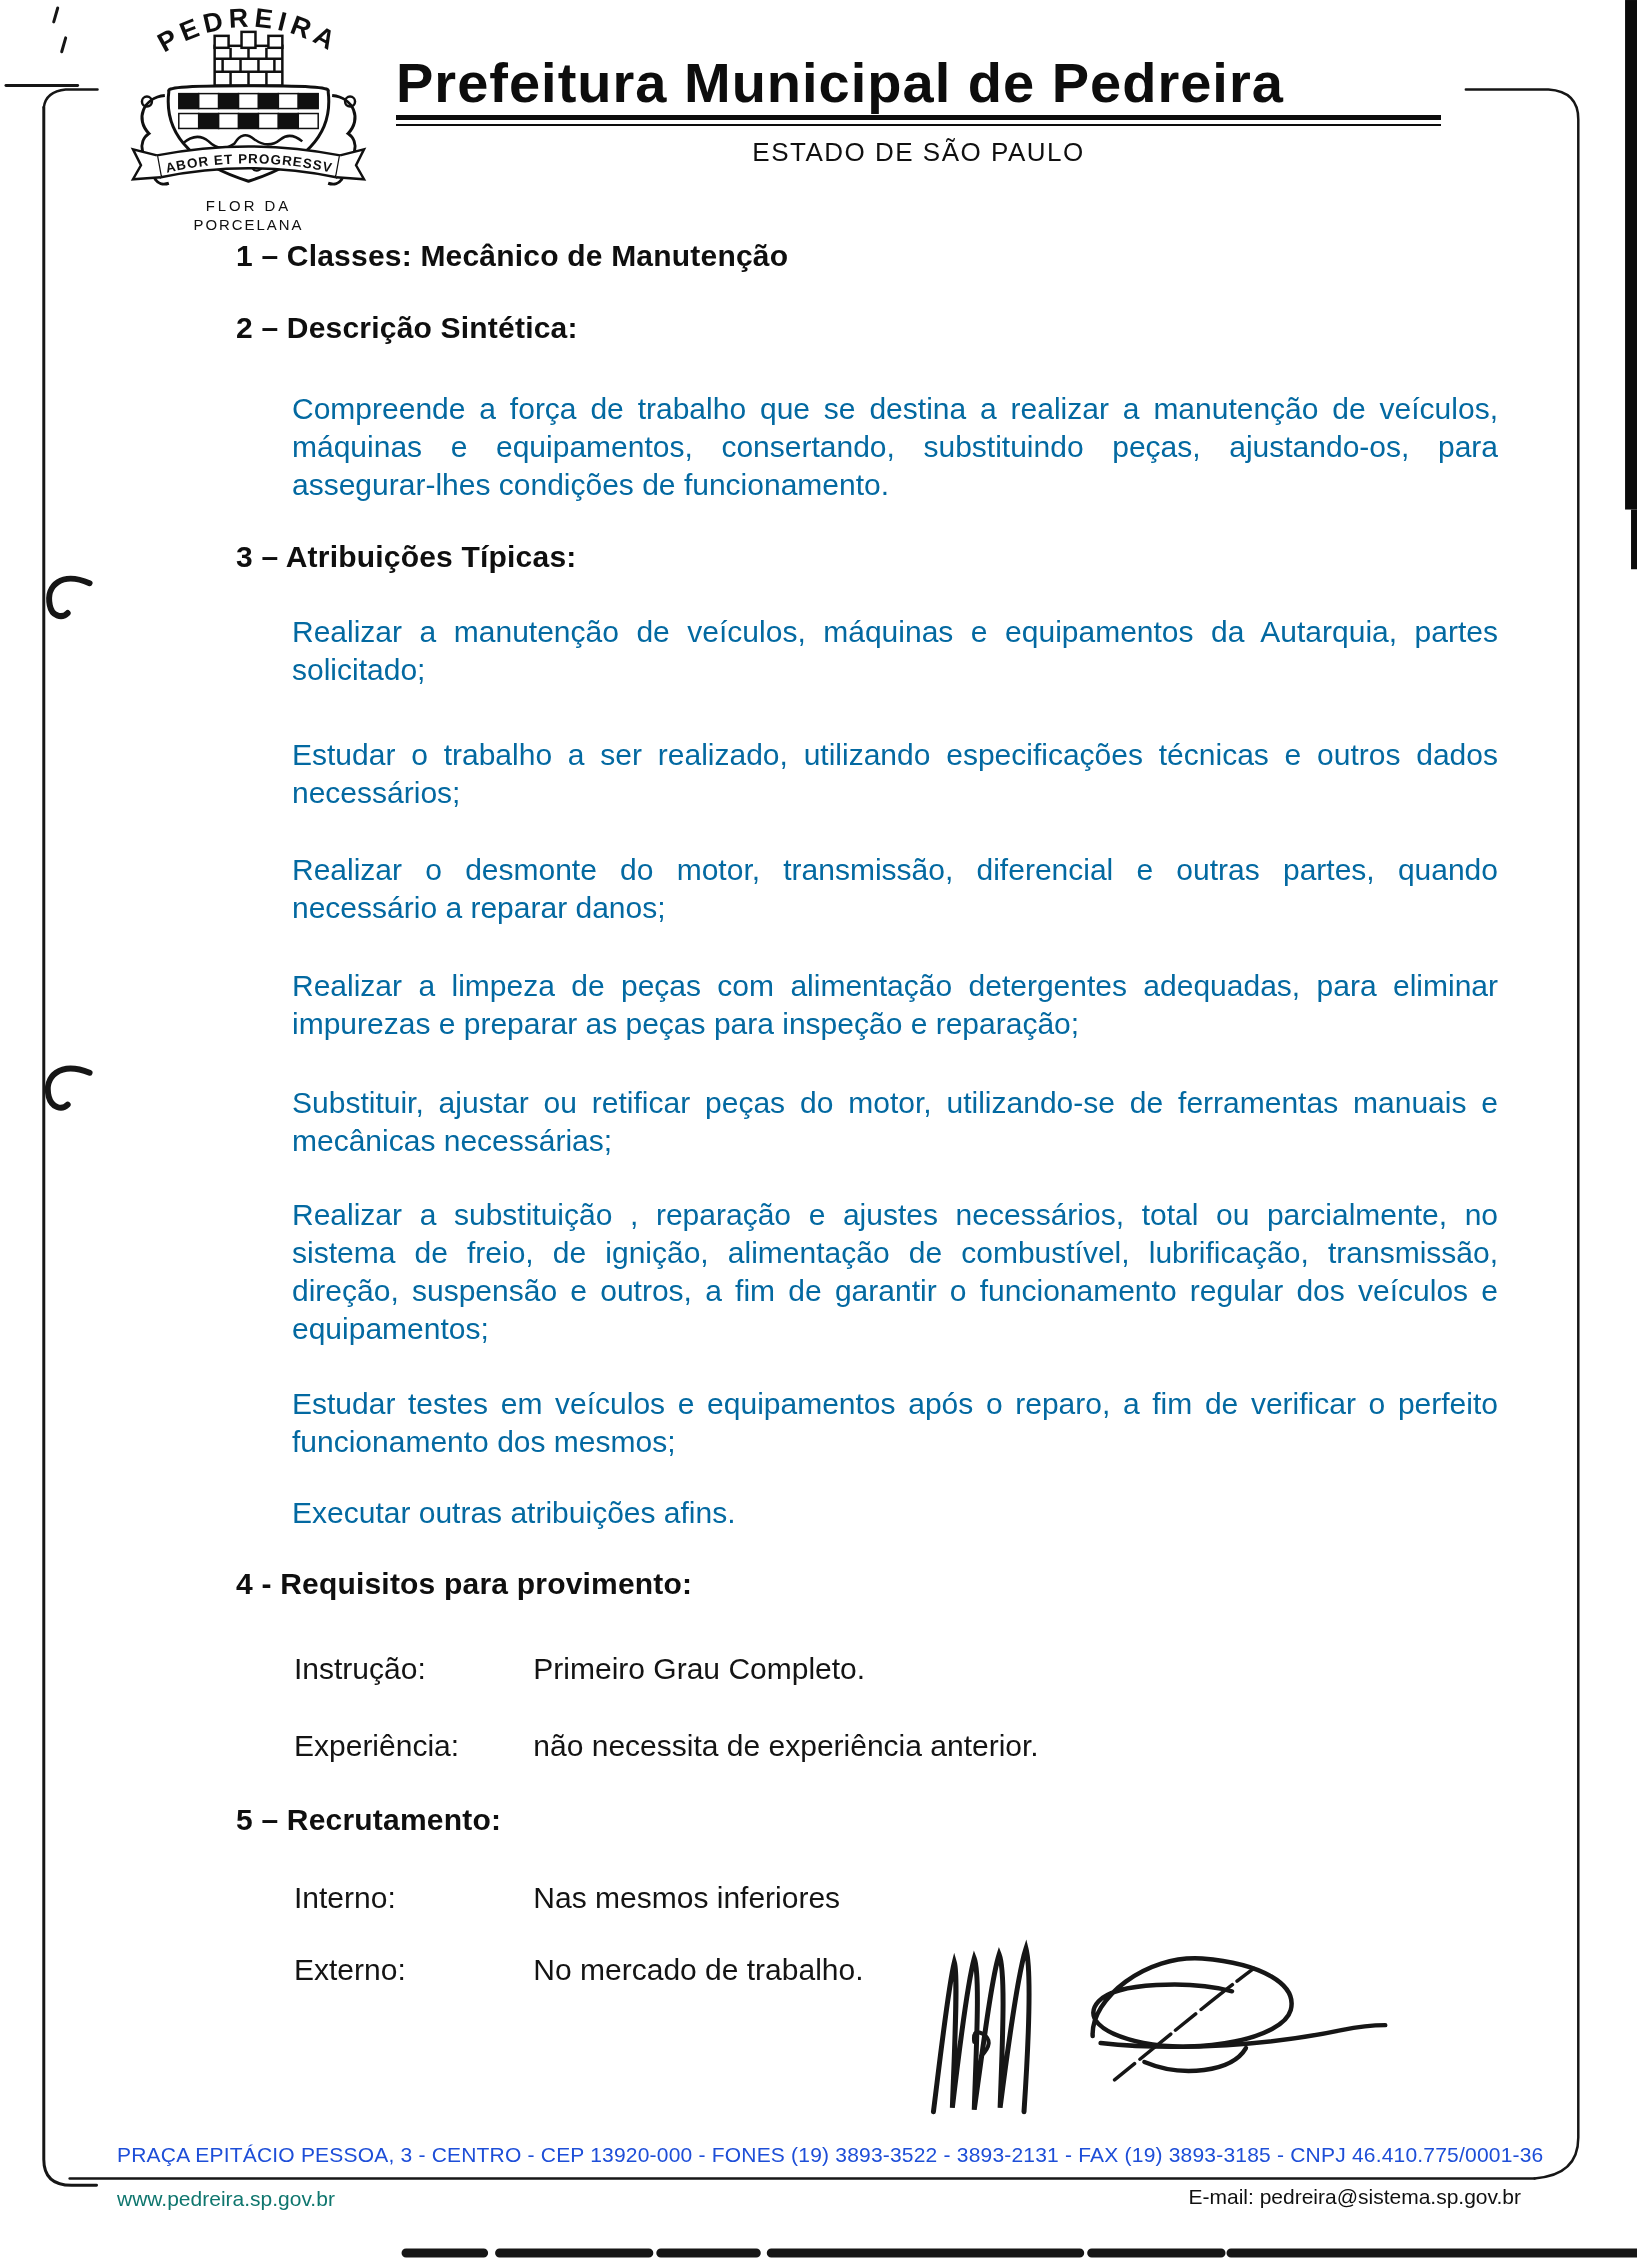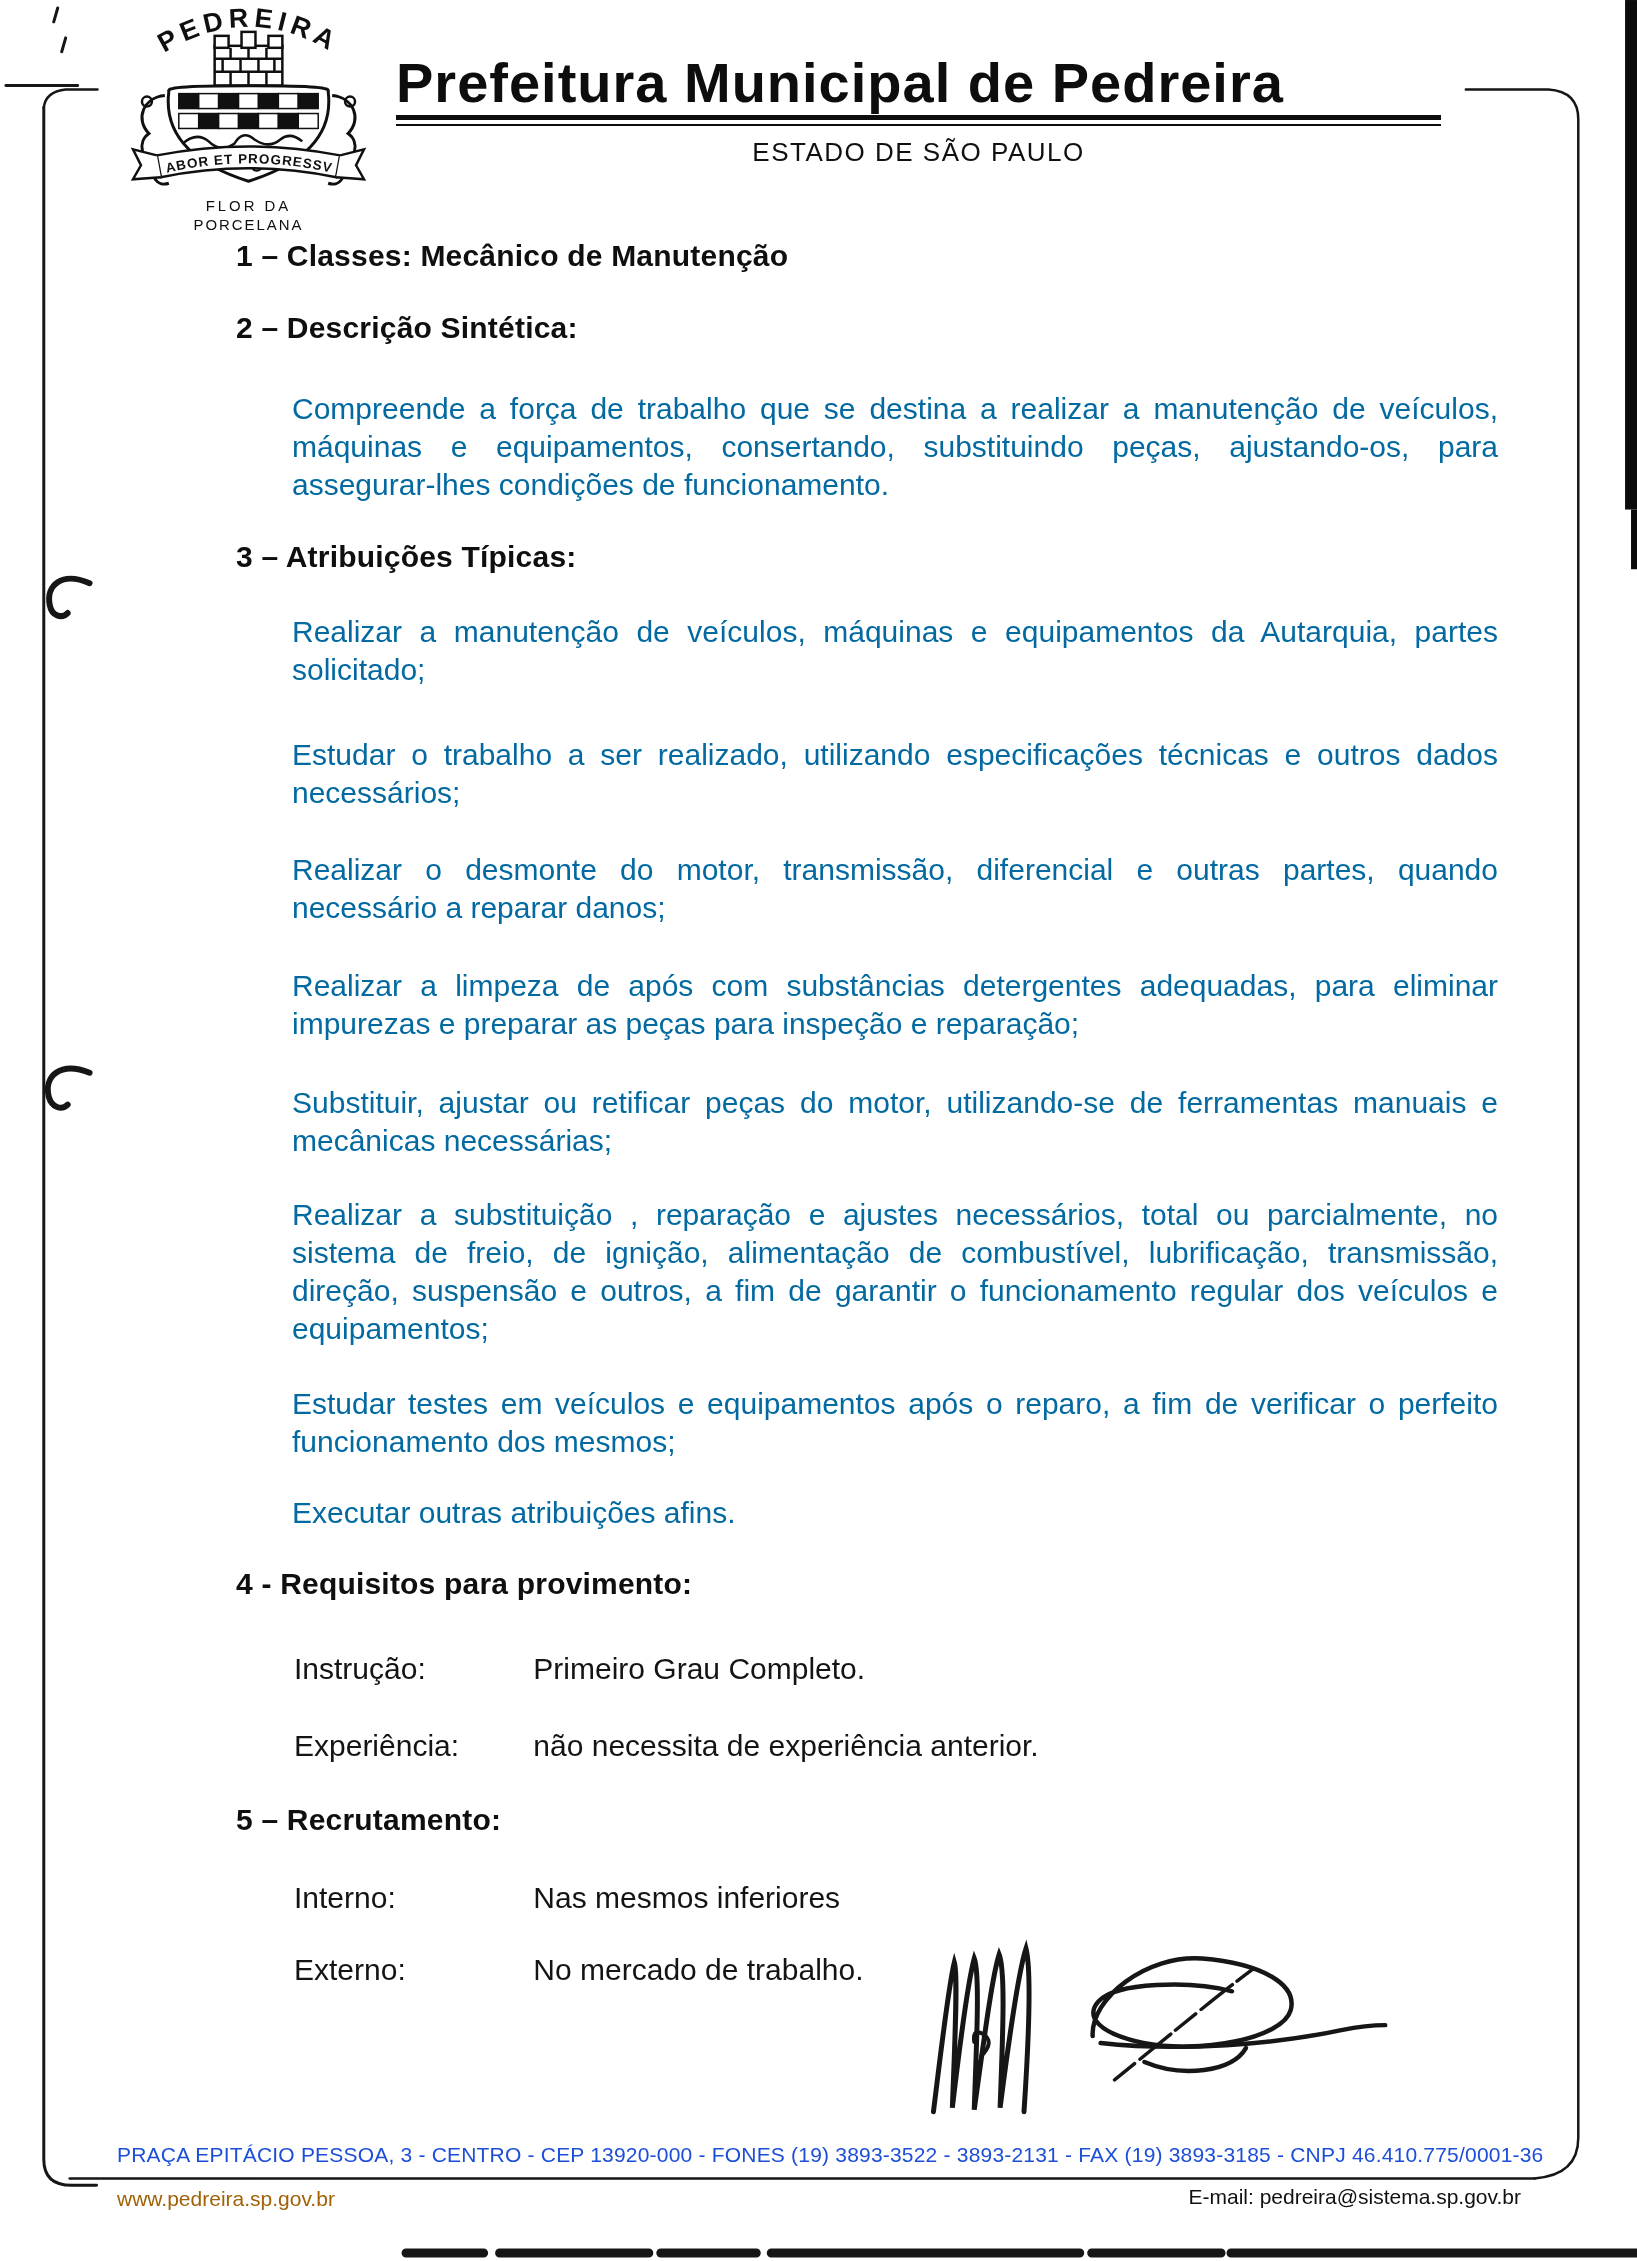--- a/index.html
+++ b/index.html
@@ -42,21 +42,21 @@
   }
   .field .lbl{display:inline-block;width:231px;}
 
   
   .footer-address{
     position:absolute;left:117px;top:2143px;width:1433px;
     font-size:21px;letter-spacing:0.2px;white-space:nowrap;color:#1d4ed8;
   }
   .footer-website{
     position:absolute;left:117px;top:2187px;
-    font-size:21px;color:#a16207;
+    font-size:21px;color:#0f766e;
   }
   .footer-email{
     position:absolute;right:117px;top:2185px;
     font-size:21px;color:#101010;
   }
 </style>
 </head>
 <body>
 
 <div class="page">
@@ -145,21 +145,21 @@
 
   <div class="h" style="top:239px">1 – Classes: Mecânico de Manutenção</div>
 
   <div class="h" style="top:311px">2 – Descrição Sintética:</div>
   <div class="para" style="top:390px">Compreende a força de trabalho que se destina a realizar a manutenção de veículos, máquinas e equipamentos, consertando, substituindo peças, ajustando-os, para assegurar-lhes condições de funcionamento.</div>
 
   <div class="h" style="top:540px">3 – Atribuições Típicas:</div>
   <div class="para" style="top:613px">Realizar a manutenção de veículos, máquinas e equipamentos da Autarquia, partes solicitado;</div>
   <div class="para" style="top:736px">Estudar o trabalho a ser realizado, utilizando especificações técnicas e outros dados necessários;</div>
   <div class="para" style="top:851px">Realizar o desmonte do motor, transmissão, diferencial e outras partes, quando necessário a reparar danos;</div>
-  <div class="para" style="top:967px">Realizar a limpeza de após com substâncias detergentes adequadas, para eliminar impurezas e preparar as peças para inspeção e reparação;</div>
+  <div class="para" style="top:967px">Realizar a limpeza de peças com alimentação detergentes adequadas, para eliminar impurezas e preparar as peças para inspeção e reparação;</div>
   <div class="para" style="top:1084px">Substituir, ajustar ou retificar peças do motor, utilizando-se de ferramentas manuais e mecânicas necessárias;</div>
   <div class="para" style="top:1196px">Realizar a substituição , reparação e ajustes necessários, total ou parcialmente, no sistema de freio, de ignição, alimentação de combustível, lubrificação, transmissão, direção, suspensão e outros, a fim de garantir o funcionamento regular dos veículos e equipamentos;</div>
   <div class="para" style="top:1385px">Estudar testes em veículos e equipamentos após o reparo, a fim de verificar o perfeito funcionamento dos mesmos;</div>
   <div class="para" style="top:1494px">Executar outras atribuições afins.</div>
 
   <div class="h" style="top:1567px">4 - Requisitos para provimento:</div>
   <div class="field" style="top:1652px">
     <span class="lbl">Instrução:</span>
     <span>Primeiro Grau Completo.</span>
   </div>

